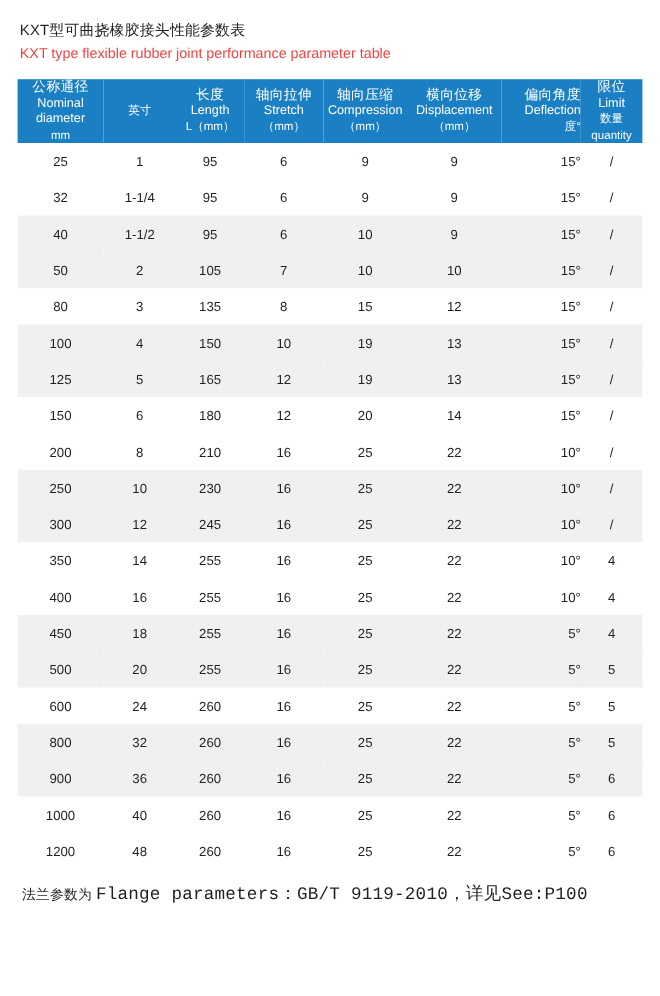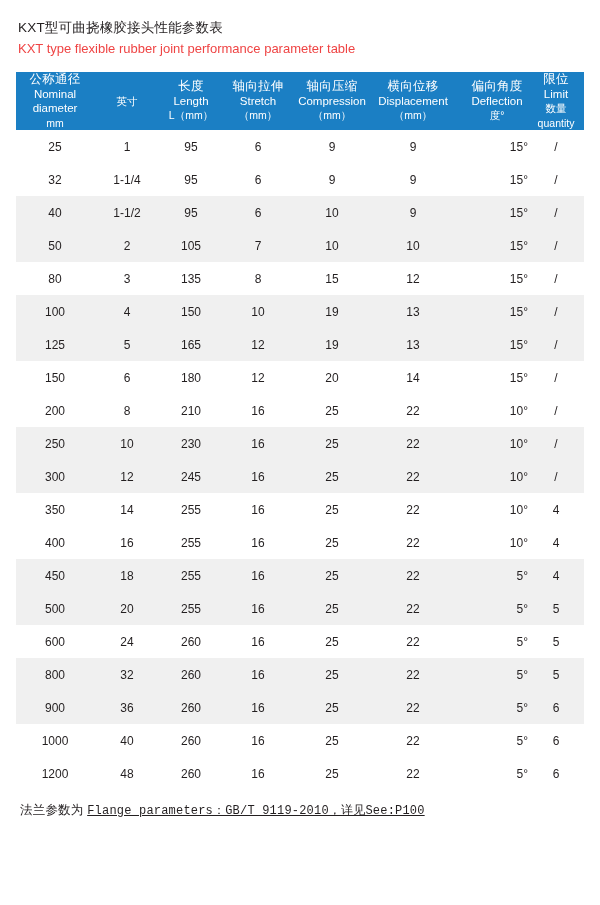--- a/index.html
+++ b/index.html
@@ -60,21 +60,21 @@
     font-size: 12.5px;
     letter-spacing: 0.3px;
   }
   .hd .l2 {
     font-size: 11.5px;
   }
   .hd .l3 {
     font-size: 10.5px;
   }
   .hd.left {
-    align-items: center;
+    align-items: flex-end;
     padding-left: 10px;
   }
   .hd.left .l1, .hd.left .l2, .hd.left .l3 {
     text-align: left;
   }
   table.spec tbody td {
     height: 33px;
     font-size: 12px;
     color: #231f20;
     text-align: center;
@@ -90,22 +90,21 @@
   }
   .footer {
     margin-top: 12px;
     margin-left: 4px;
     font-size: 12.5px;
     color: #231f20;
     letter-spacing: 0.2px;
   }
   .footer .mono {
     font-family: "Liberation Mono", monospace;
-    font-size: 12px;
-    text-decoration: underline;
+    font-size: 16px;
   }
 </style>
 </head>
 <body>
 
 <div class="page">
 
   <div class="title-cn">KXT型可曲挠橡胶接头性能参数表</div>
   <div class="title-en">KXT type flexible rubber joint performance parameter table</div>
 

